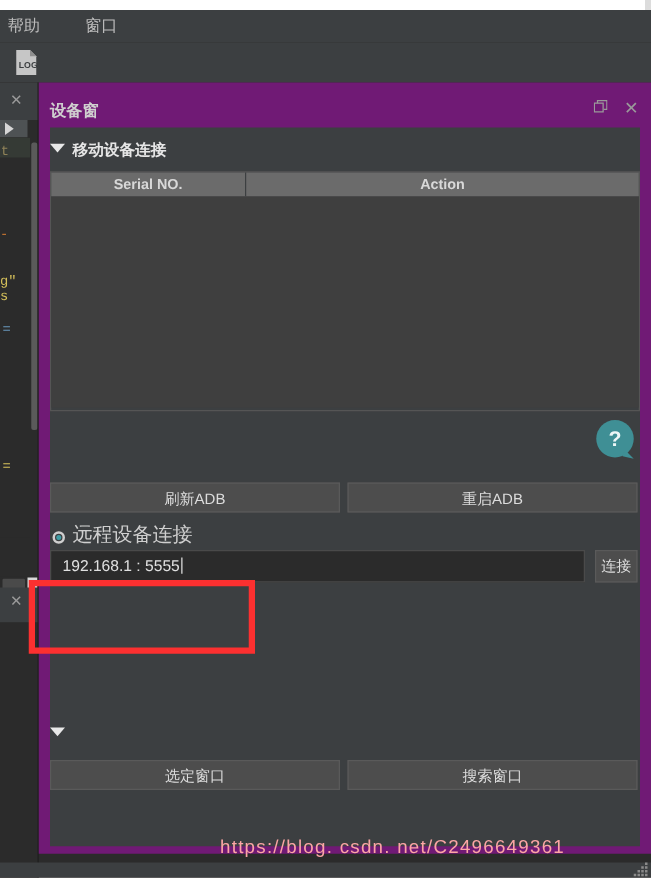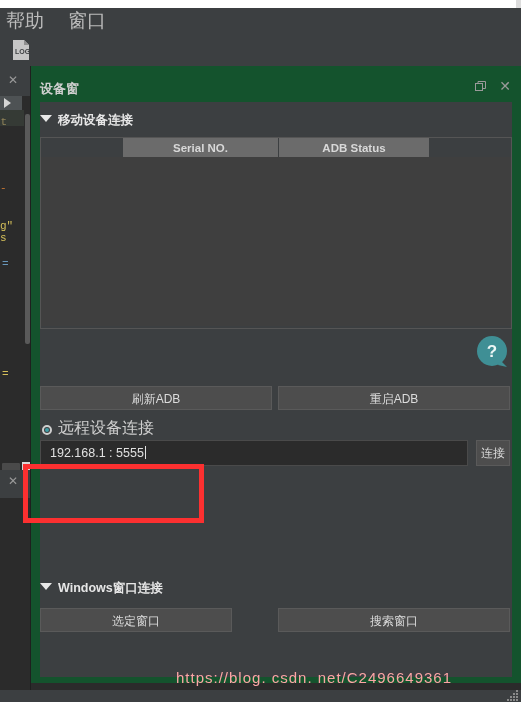--- a/index.html
+++ b/index.html
@@ -10,21 +10,21 @@
     -webkit-font-smoothing:none;
   }
   #app{position:relative;width:521px;height:702px;background:#2b2b2b;overflow:hidden;}
 
   
   .topstrip{position:absolute;left:0;top:0;width:521px;height:8px;background:#ffffff;}
   .topstrip .rightedge{position:absolute;right:0;top:0;width:5px;height:8px;background:#dcdcdc;}
 
   
   .menubar{position:absolute;left:0;top:8px;width:521px;height:26px;background:#3c3f41;}
-  .menu-item{position:absolute;top:4px;height:18px;line-height:18px;color:#bbbbbb;font-size:19px;}
+  .menu-item{position:absolute;top:4px;height:18px;line-height:18px;color:#bbbbbb;font-size:13px;}
   .mi-help{left:6px;}
   .mi-window{left:68px;}
 
   
   .toolbar{position:absolute;left:0;top:34px;width:521px;height:32px;background:#3c3f41;
            border-bottom:1px solid #2b2b2b;}
   .log-btn{position:absolute;left:8px;top:4px;width:26px;height:24px;}
   .log-btn svg{display:block;}
 
   
@@ -43,59 +43,59 @@
   .es-panelbar{position:absolute;left:0;top:395px;width:31px;height:34px;background:#2b2b2b;}
   .es-chip{position:absolute;left:2px;top:2px;width:18px;height:8px;background:#4a4a4a;border-radius:1px;}
   .es-chip2{position:absolute;left:22px;top:1px;width:8px;height:9px;background:#d8d8d8;}
   .es-tabbar2{position:absolute;left:0;top:404px;width:31px;height:28px;background:#3c3f41;}
   .es-close2{position:absolute;left:7px;top:409px;width:12px;height:12px;color:#9a9a9a;font-size:12px;
              line-height:12px;text-align:center;}
   .es-body2{position:absolute;left:0;top:432px;width:31px;height:204px;background:#2b2b2b;}
   .es-rightline{position:absolute;left:30px;top:0;width:1px;height:636px;background:#1f1f1f;}
 
   
-  .panel{position:absolute;left:31px;top:66px;width:490px;height:617px;background:#14532d;}
+  .panel{position:absolute;left:31px;top:66px;width:490px;height:617px;background:#701a75;}
   .panel-title{position:absolute;left:9px;top:14px;color:#cfcfcf;font-size:13px;font-weight:bold;}
   .panel-btns{position:absolute;right:6px;top:12px;height:16px;}
   .pbtn{display:inline-block;width:20px;height:16px;text-align:center;line-height:16px;color:#9a9a9a;
         vertical-align:top;}
   .pbtn svg{vertical-align:middle;}
   .pbtn-close{font-size:14px;}
 
   .panel-body{position:absolute;left:9px;top:36px;width:472px;height:575px;background:#3c3f41;}
 
   
   .sect{position:absolute;color:#e6e6e6;font-size:12.5px;font-weight:bold;}
   .sect .tri{display:inline-block;width:0;height:0;border-left:6px solid transparent;
              border-right:6px solid transparent;border-top:7px solid #e8e8e8;
              margin-right:6px;vertical-align:2px;}
   .sect-mobile{left:0;top:10px;text-align:center;}
   .sect-win{left:0;top:478px;}
 
   
   .table{position:absolute;left:0;top:35px;width:470px;height:190px;background:#3c3f41;
          border:1px solid #555;}
-  .thead{display:flex;height:19px;justify-content:center;}
+  .thead{display:flex;height:19px;}
   .th{flex:1;background:#6b6b6b;color:#d8d8d8;font-size:11.5px;font-weight:bold;
       text-align:center;line-height:20px;border-right:1px solid #3c3f41;}
   .th:last-child{border-right:none;}
   .th-serial{flex:0 0 155px;}
   .th-status{flex:0 0 150px;}
   .tbody{height:169px;background:#3f3f3f;}
 
   
   .hint{position:absolute;left:10px;top:240px;color:#cfcfcf;font-size:12px;}
   .help-bubble{position:absolute;left:434px;top:232px;width:38px;height:38px;}
 
   
   .btn{position:absolute;height:24px;background:#4d4d4d;border:1px solid #5a5a5a;
        color:#dcdcdc;font-size:12px;text-align:center;line-height:24px;box-sizing:border-box;}
   .btn-refresh{left:0;top:284px;width:232px;}
   .btn-restart{left:238px;top:284px;width:232px;}
-  .btn-select-win{left:0;top:506px;width:192px;}
+  .btn-select-win{left:0;top:506px;width:232px;}
   .btn-search-win{left:238px;top:506px;width:232px;}
 
   
   .radio-line{position:absolute;left:2px;top:316px;height:16px;color:#cfcfcf;font-size:16px;}
   .radio{display:inline-block;width:10px;height:10px;border-radius:50%;border:2px solid #cfcfcf;
          box-sizing:border-box;margin-right:6px;vertical-align:-1px;position:relative;background:#3c3f41;}
   .radio:after{content:"";position:absolute;left:1px;top:1px;width:4px;height:4px;border-radius:50%;
                background:#3f9ea6;}
   .radio-label{vertical-align:1px;}
 
@@ -185,21 +185,21 @@
 
     <div class="panel-body">
 
       <div class="sect sect-mobile">
         <span class="tri"></span><span>移动设备连接</span>
       </div>
 
       <div class="table">
         <div class="thead">
           <div class="th th-serial">Serial NO.</div>
-          <div class="th th-status">ADB Status</div>
+          <div class="th">Action</div>
         </div>
         <div class="tbody"></div>
       </div>
 
 
       <div class="help-bubble">
         <svg width="38" height="38" viewBox="0 0 38 38">
           <circle cx="18" cy="17" r="15" fill="#3f8f95"></circle>
           <path d="M26 26 L33 33 L24 31 Z" fill="#3f8f95"></path>
           <text x="18" y="23" text-anchor="middle" font-family="Liberation Sans, sans-serif" font-size="17" font-weight="bold" fill="#ecf6f6">?</text>
@@ -212,21 +212,21 @@
       <div class="radio-line">
         <span class="radio"></span><span class="radio-label">远程设备连接</span>
       </div>
 
       <div class="ip-row">
         <div class="ip-input"><span>192.168.1 : 5555</span><span class="ip-caret"></span></div>
         <div class="btn-connect">连接</div>
       </div>
 
       <div class="sect sect-win">
-        <span class="tri"></span><span>Windows窗口连接</span>
+        <span class="tri"></span>
       </div>
 
       <div class="btn btn-select-win">选定窗口</div>
       <div class="btn btn-search-win">搜索窗口</div>
 
     </div>
   </div>
 
   <div class="redbox"></div>
 

